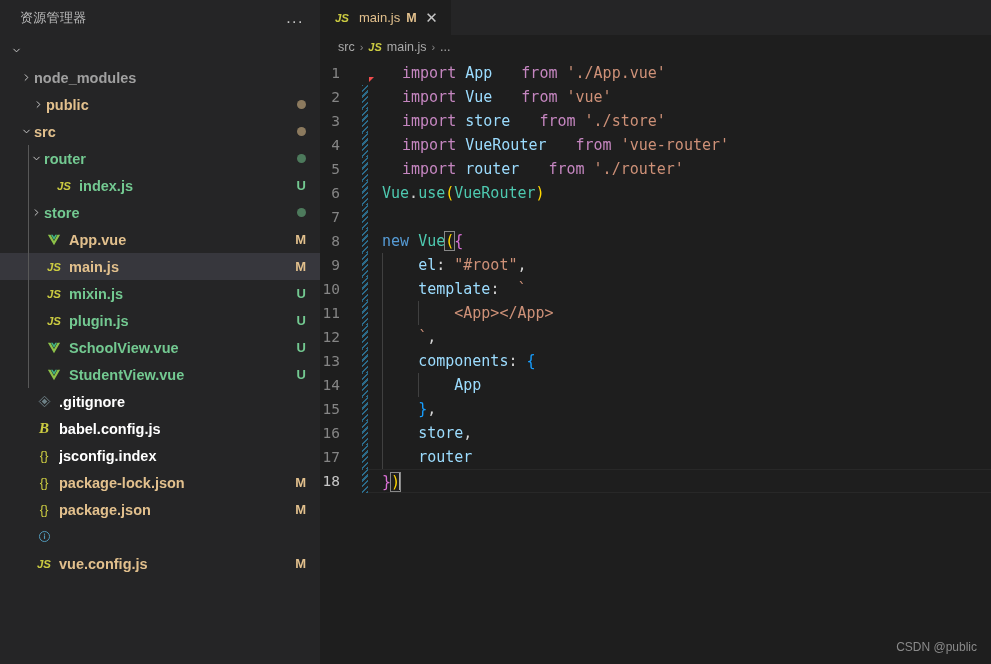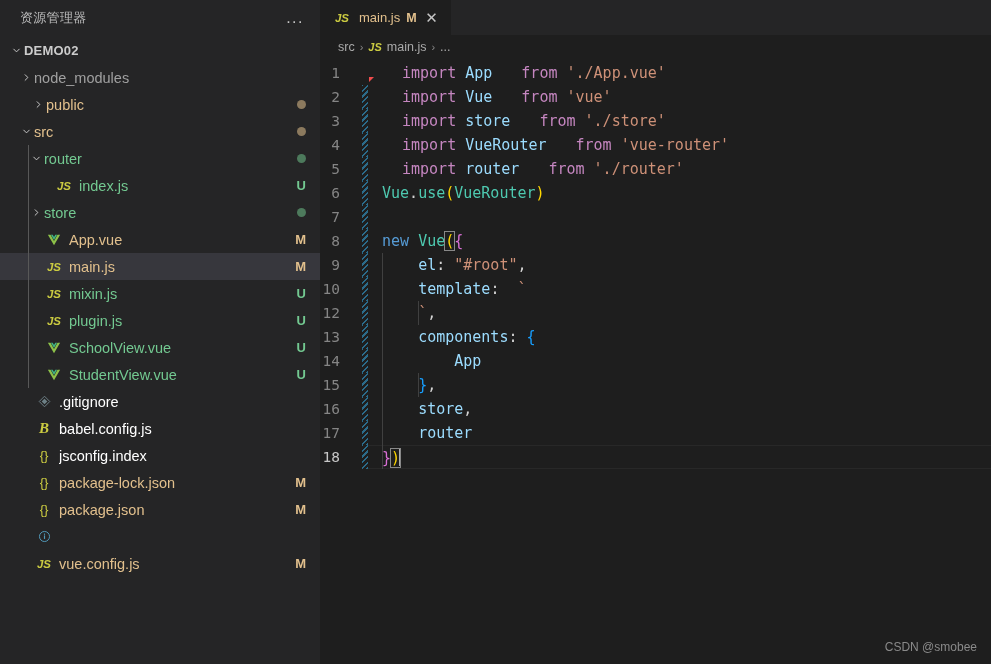--- a/index.html
+++ b/index.html
@@ -88,21 +88,21 @@
     font-weight: bold;
     margin-right: 5px;
   }
   .ficon.js { color: #cbcb41; font-size: 11.5px; font-style: italic; font-family:"Liberation Sans",sans-serif; }
   .ficon.vue { color: #8dc149; }
   .ficon.json { color: #cbcb41; font-size: 13px; font-weight: normal; }
   .ficon.babel { color: #cbcb41; font-size: 15px; font-style: italic; font-family: "Liberation Serif", serif; }
   .ficon.git { color: #6d8086; font-size: 13px; }
   .ficon.md { color: #519aba; font-size: 13px; font-weight: normal; }
 
-  .label { flex: 1 1 auto; overflow: hidden; text-overflow: ellipsis; }
+  .label { flex: 1 1 auto; overflow: hidden; text-overflow: ellipsis; font-weight: bold; }
   .badge {
     flex: 0 0 auto;
     font-size: 13px;
     font-weight: bold;
     margin-left: 6px;
   }
   .dot {
     flex: 0 0 auto;
     width: 9px; height: 9px;
     border-radius: 50%;
@@ -298,21 +298,20 @@
       <span class="sb-title">资源管理器</span>
       <span class="sb-dots">...</span>
     </div>
     <div class="tree" id="tree">
         <div class="row" style="padding-left: 8px;">
           <span class="twisty">
             <svg width="11" height="11" viewBox="0 0 16 16">
               <path d="M4 6l4 4 4-4" stroke="currentColor" stroke-width="1.4" fill="none" stroke-linecap="round" stroke-linejoin="round"></path>
             </svg>
           </span>
-          <span class="label c-root">DEMO02</span>
         </div>
         <div class="row" style="padding-left: 18px;">
           <span class="twisty">
             <svg width="11" height="11" viewBox="0 0 16 16">
               <path d="M6 4l4 4-4 4" stroke="currentColor" stroke-width="1.4" fill="none" stroke-linecap="round" stroke-linejoin="round"></path>
             </svg>
           </span>
           <span class="label c-dim">node_modules</span>
         </div>
         <div class="row" style="padding-left: 30px;">
@@ -485,29 +484,30 @@
           <div class="cline"><span class="lnum">1</span><span class="gutter"></span><span class="ctext"><span class="t-kw">import </span><span class="t-var">App</span><span class="t-plain"> </span><span class="t-kw">from</span><span class="t-plain"> </span><span class="t-str">'./App.vue'</span></span></div>
           <div class="cline"><span class="lnum">2</span><span class="gutter changed"></span><span class="ctext"><span class="t-kw">import </span><span class="t-var">Vue</span><span class="t-plain"> </span><span class="t-kw">from</span><span class="t-plain"> </span><span class="t-str">'vue'</span></span></div>
           <div class="cline"><span class="lnum">3</span><span class="gutter changed"></span><span class="ctext"><span class="t-kw">import </span><span class="t-var">store</span><span class="t-plain"> </span><span class="t-kw">from</span><span class="t-plain"> </span><span class="t-str">'./store'</span></span></div>
           <div class="cline"><span class="lnum">4</span><span class="gutter changed"></span><span class="ctext"><span class="t-kw">import </span><span class="t-var">VueRouter</span><span class="t-plain"> </span><span class="t-kw">from</span><span class="t-plain"> </span><span class="t-str">'vue-router'</span></span></div>
           <div class="cline"><span class="lnum">5</span><span class="gutter changed"></span><span class="ctext"><span class="t-kw">import </span><span class="t-var">router</span><span class="t-plain"> </span><span class="t-kw">from</span><span class="t-plain"> </span><span class="t-str">'./router'</span></span></div>
           <div class="cline"><span class="lnum">6</span><span class="gutter changed"></span><span class="ctext"><span class="t-fn">Vue</span><span class="t-plain">.</span><span class="t-fn">use</span><span class="t-brk1">(</span><span class="t-fn">VueRouter</span><span class="t-brk1">)</span></span></div>
           <div class="cline"><span class="lnum">7</span><span class="gutter changed"></span><span class="ctext"></span></div>
           <div class="cline"><span class="lnum">8</span><span class="gutter changed"></span><span class="ctext"><span class="t-ctl">new </span><span class="t-fn">Vue</span><span class="t-brk1 brkmatch">(</span><span class="t-brk2">{</span></span></div>
           <div class="cline"><span class="lnum">9</span><span class="gutter changed"></span><span class="ctext"><span class="t-plain">    </span><span class="t-var">el</span><span class="t-plain">: </span><span class="t-str">"#root"</span><span class="t-plain">,</span></span></div>
           <div class="cline"><span class="lnum">10</span><span class="gutter changed"></span><span class="ctext"><span class="t-plain">    </span><span class="t-var">template</span><span class="t-plain">:  </span><span class="t-str">`</span></span></div>
+          <div class="cline"><span class="lnum">11</span><span class="gutter changed"></span><span class="ctext"><span class="t-plain">        </span><span class="t-tag">&lt;App&gt;&lt;/App&gt;</span></span></div>
           <div class="cline"><span class="lnum">12</span><span class="gutter changed"></span><span class="ctext"><span class="t-plain">    </span><span class="t-str">`</span><span class="t-plain">,</span></span></div>
           <div class="cline"><span class="lnum">13</span><span class="gutter changed"></span><span class="ctext"><span class="t-plain">    </span><span class="t-var">components</span><span class="t-plain">: </span><span class="t-brk3">{</span></span></div>
           <div class="cline"><span class="lnum">14</span><span class="gutter changed"></span><span class="ctext"><span class="t-plain">        </span><span class="t-var">App</span></span></div>
           <div class="cline"><span class="lnum">15</span><span class="gutter changed"></span><span class="ctext"><span class="t-plain">    </span><span class="t-brk3">}</span><span class="t-plain">,</span></span></div>
           <div class="cline"><span class="lnum">16</span><span class="gutter changed"></span><span class="ctext"><span class="t-plain">    </span><span class="t-var">store</span><span class="t-plain">,</span></span></div>
           <div class="cline"><span class="lnum">17</span><span class="gutter changed"></span><span class="ctext"><span class="t-plain">    </span><span class="t-var">router</span></span></div>
           <div class="cline active"><span class="lnum">18</span><span class="gutter changed"></span><span class="ctext"><span class="t-brk2">}</span><span class="t-brk1 brkmatch">)</span><span class="cursor"></span></span></div>
           <div class="ig" style="left: 62px; top: 194px; bottom: auto; height: 216px;"></div>
           <div class="ig" style="left: 98.12px; top: 242px; bottom: auto; height: 24px;"></div>
           <div class="ig" style="left: 98.12px; top: 314px; bottom: auto; height: 24px;"></div>
           <div class="errmark"></div>
         </div>
     </div>
 
-    <div class="watermark">CSDN @smobee</div>
+    <div class="watermark">CSDN @public</div>
   </div>
 </div>
 
 </body></html>

